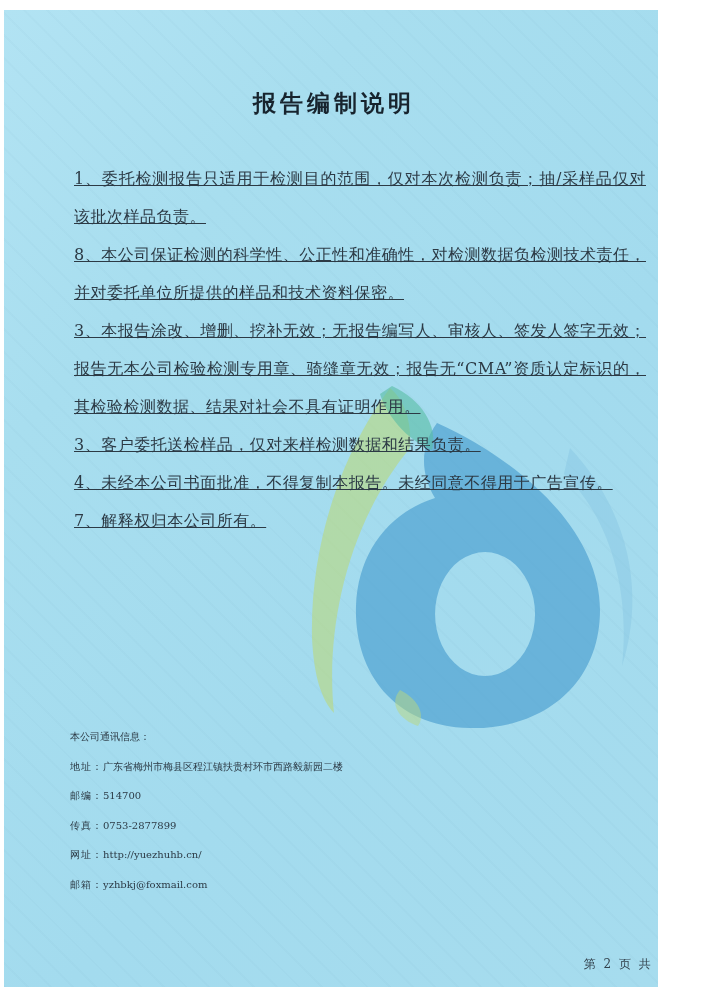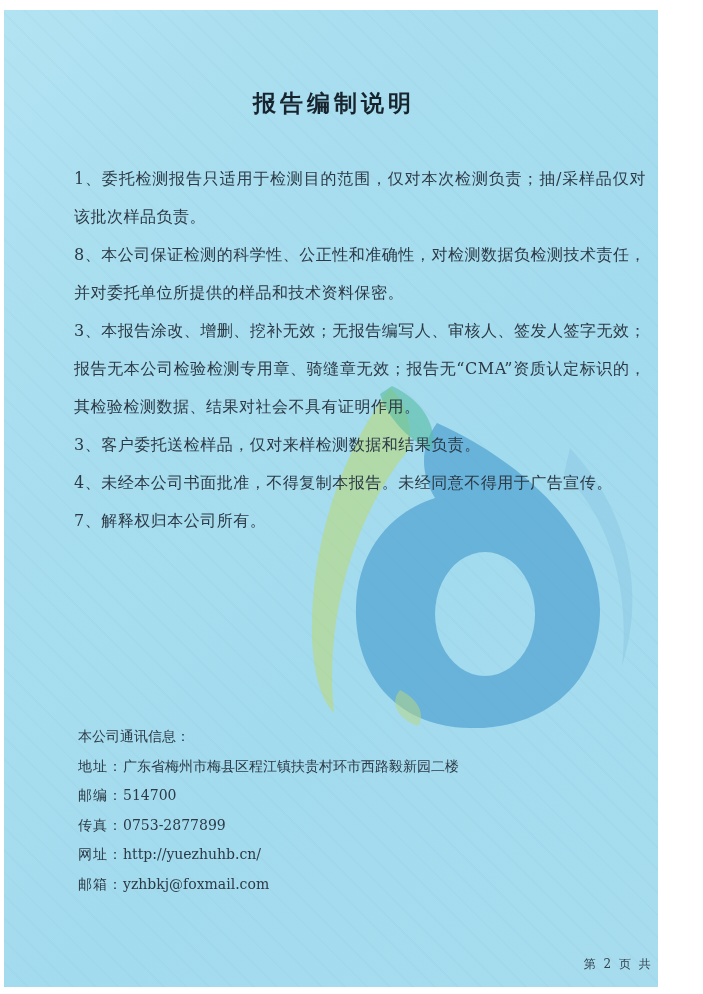--- a/index.html
+++ b/index.html
@@ -52,28 +52,29 @@
     position: absolute;
     left: 70px;
     top: 150px;
     width: 572px;
     font-size: 16px;
     line-height: 38px;
     color: #2c3a45;
     text-align: justify;
     letter-spacing: 0.5px;
     z-index: 2;
+    text-decoration: underline;
   }
   .notes p { margin: 0; }
   .contact {
     position: absolute;
-    left: 74px;
+    left: 66px;
     top: 712px;
     width: 560px;
-    font-size: 14px;
+    font-size: 10px;
     line-height: 29.5px;
     color: #2c3a45;
     z-index: 2;
   }
   .contact .row { white-space: nowrap; }
   .contact .label { letter-spacing: 1px; }
   .page-footer {
     position: absolute;
     top: 946px;
     left: 24px;

